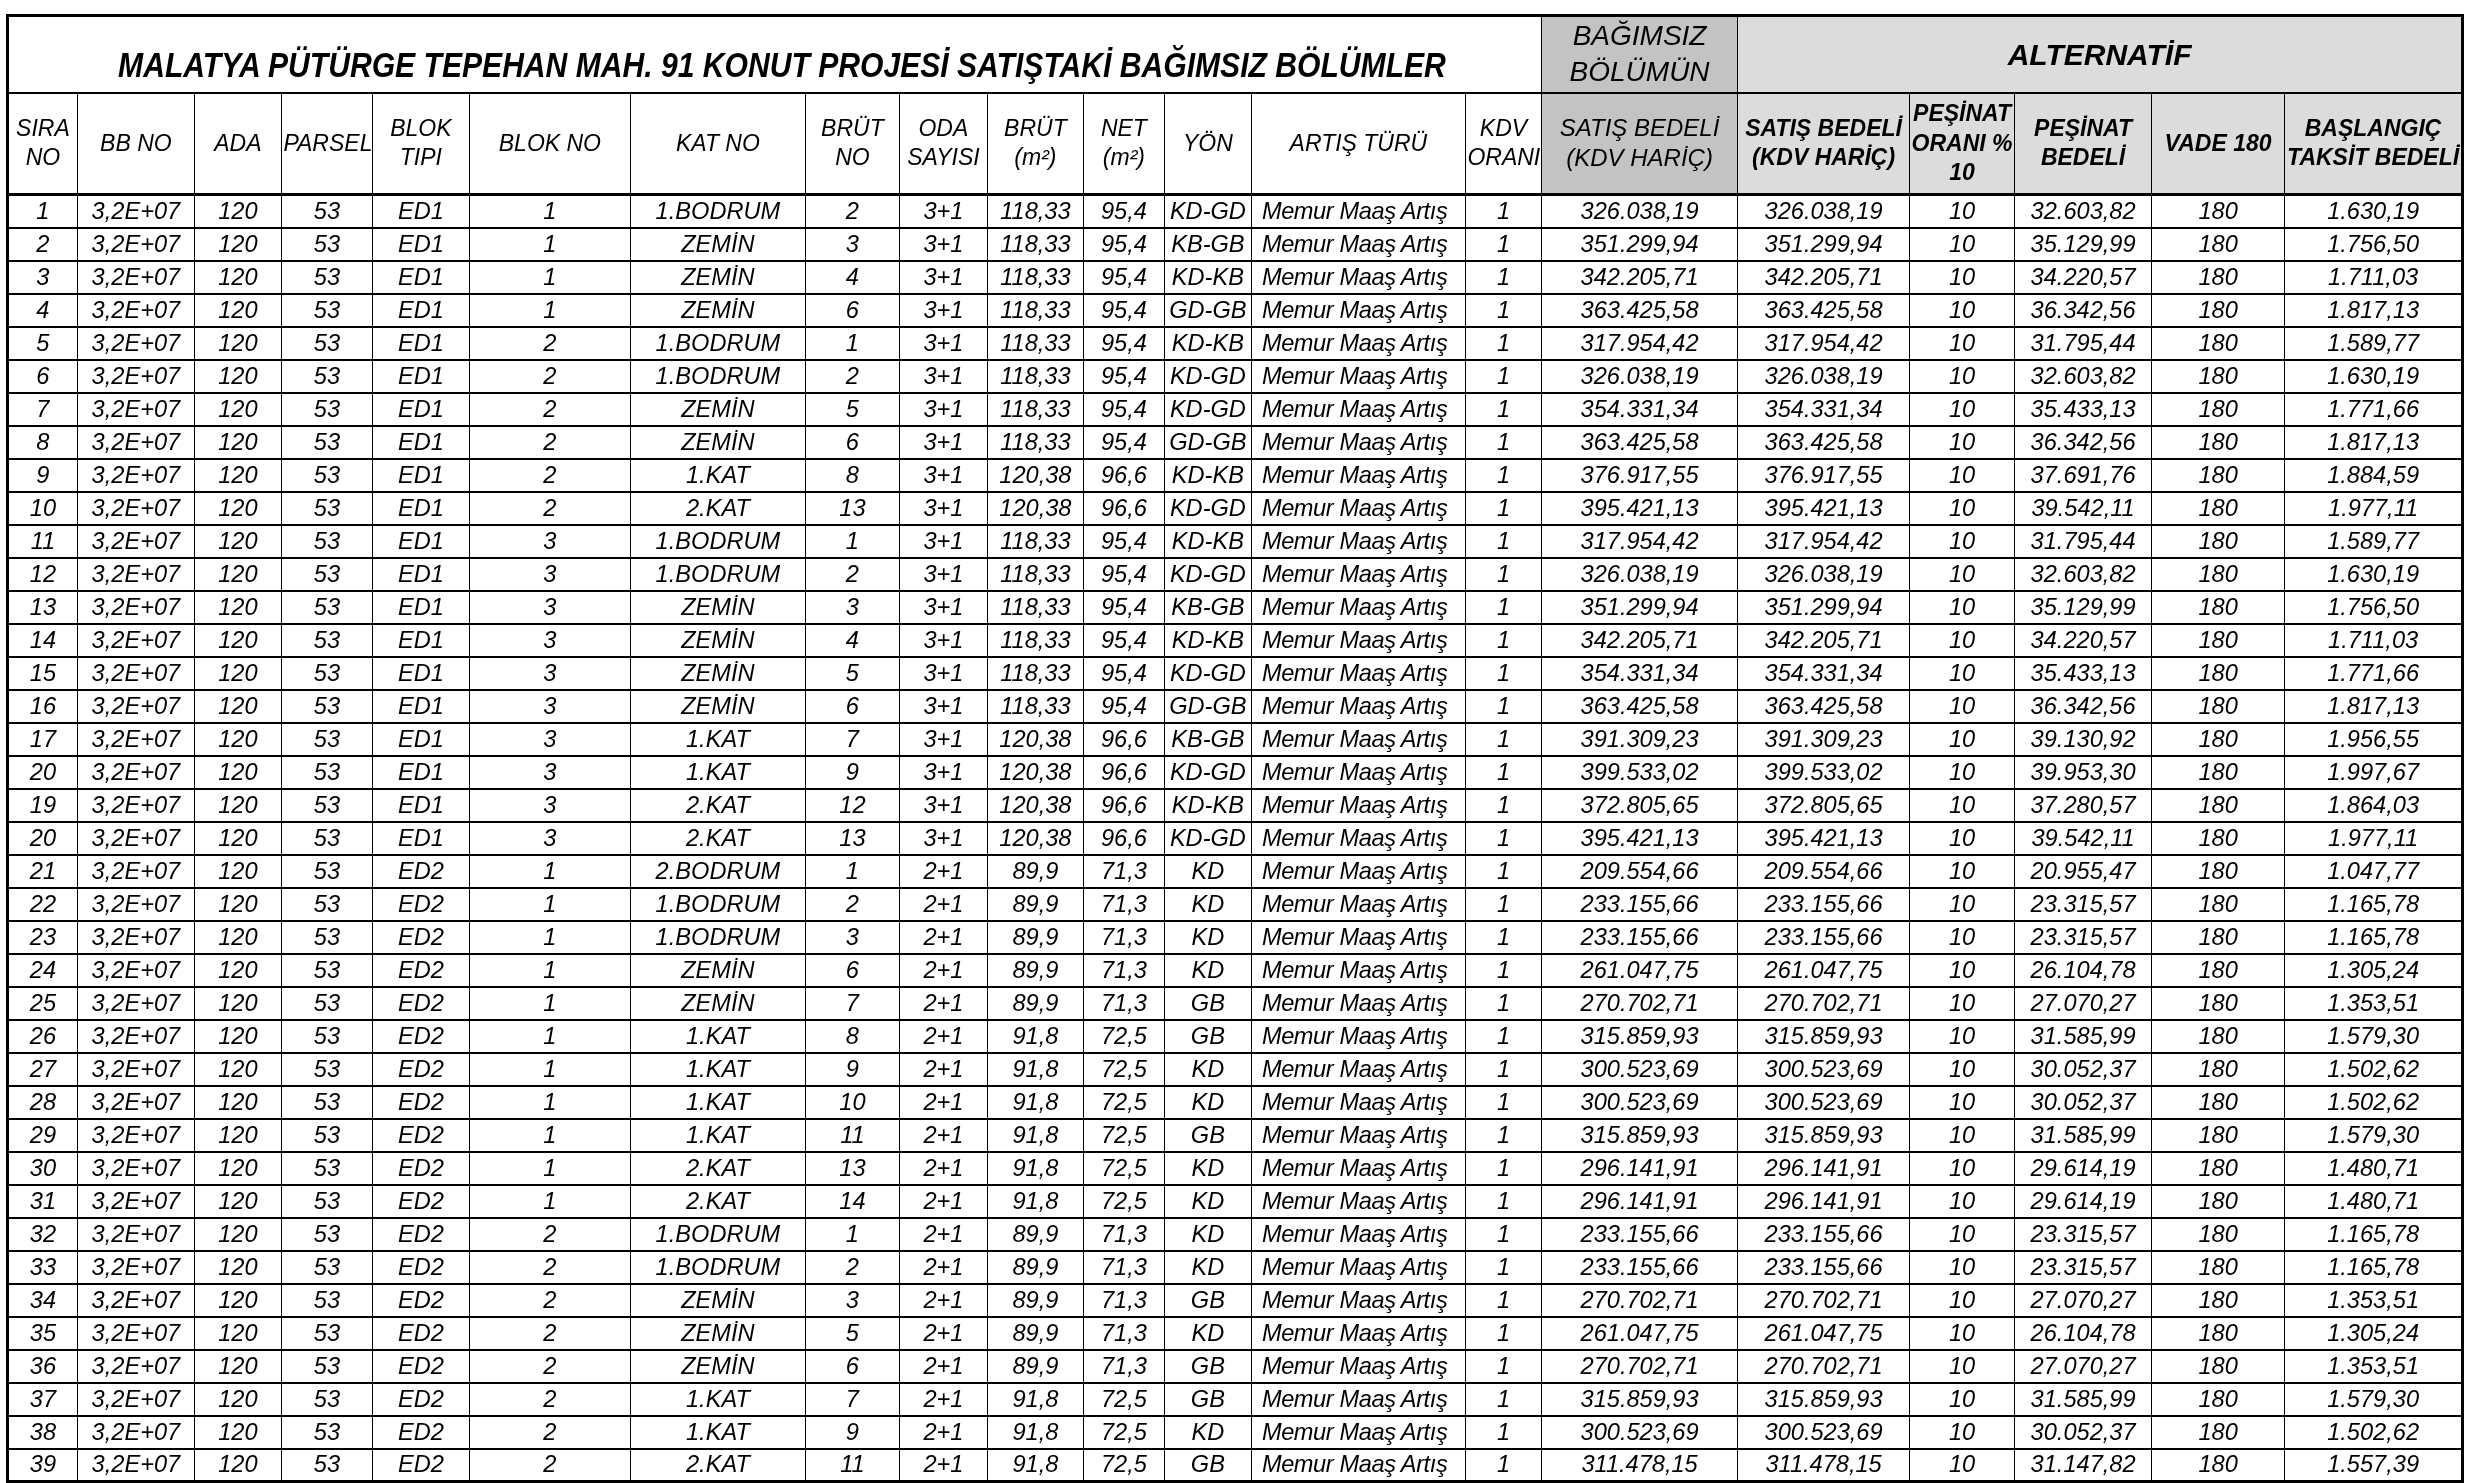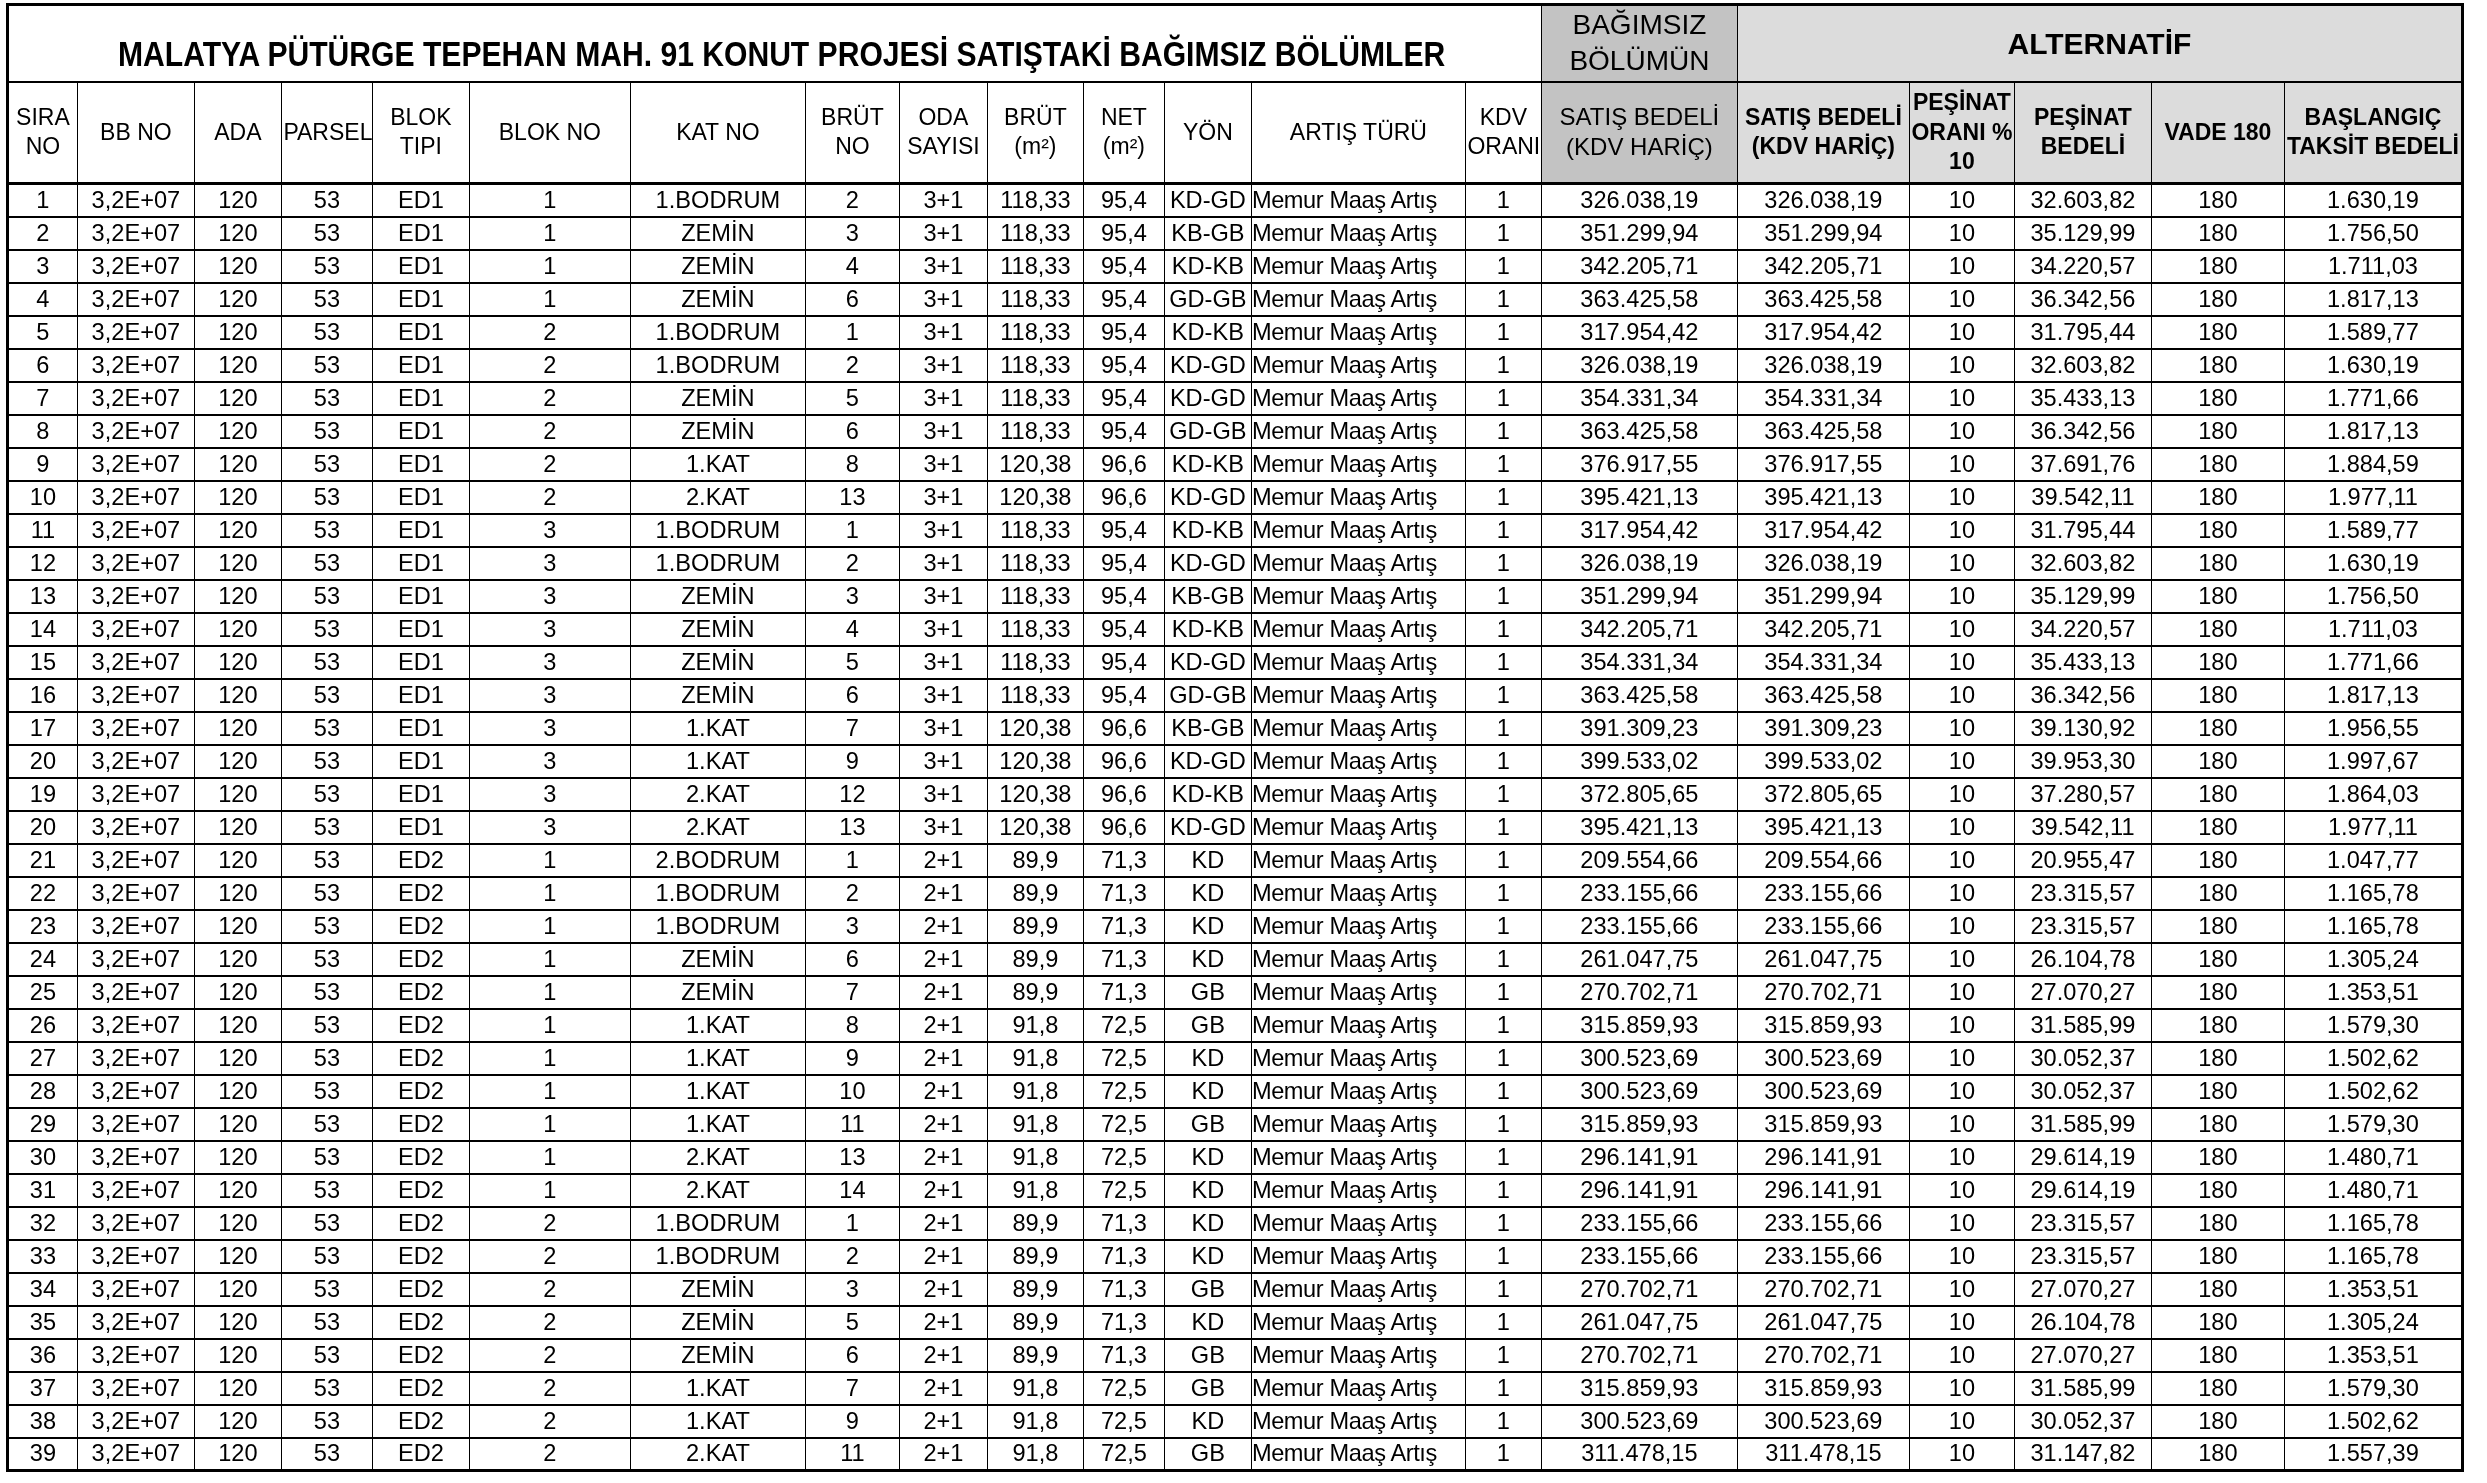--- a/index.html
+++ b/index.html
@@ -1,20 +1,20 @@
 <!DOCTYPE html>
 <html lang="tr" style="--dark-gray: #c3c3c3; --light-gray: #dcdcdc;font-size:11.8px"><head>
 <meta charset="utf-8">
 <style>
   html,body{margin:0;padding:0;background:#ffffff;}
   body{
     width:2487px;height:1484px;position:relative;overflow:hidden;
     font-family:"Liberation Sans","DejaVu Sans",sans-serif;color:#000;
   }
-  .sheet{position:absolute;left:5.9px;top:3px;width:2469px;}
+  .sheet{position:absolute;left:5.9px;top:14px;width:2469px;font-style:italic;}
   table{border-collapse:collapse;table-layout:fixed;width:2455px;border:3.7px solid #000;}
   td,th{
     border:1.5px solid #000;border-top-width:2.9px;border-bottom-width:2.9px;
     text-align:center;vertical-align:middle;padding:0 1.5px;
     font-weight:normal;overflow:hidden;
   }
   
   tr.title-row{height:77px;}
   .title-cell{border-bottom-width:2.9px;}
   .title-inner{
@@ -26,21 +26,21 @@
   .banner.dark{background:var(--dark-gray);margin-top:42px;}
   .banner.light{background:var(--light-gray);font-weight:bold;font-size:30px;}
   
   tr.header-row{height:102px;}
   tr.header-row th{font-size:23px;line-height:1.28;border-bottom-width:3.7px;}
   tr.header-row th.col-ind{background:var(--dark-gray);font-size:24px;}
   tr.header-row th.col-alt{background:var(--light-gray);font-weight:bold;font-size:23px;}
   
   tbody tr{height:33px;}
   tbody td{font-size:23.6px;white-space:nowrap;}
-  tbody td.left{text-align:left;padding-left:0;letter-spacing:-0.4px;}
+  tbody td.left{text-align:left;padding-left:10px;letter-spacing:-0.4px;}
 </style>
 </head>
 <body>
 
 <div class="sheet">
   <table>
     <colgroup>
       <col style="width:70px">
         <col style="width:117px">
         <col style="width:87px">

